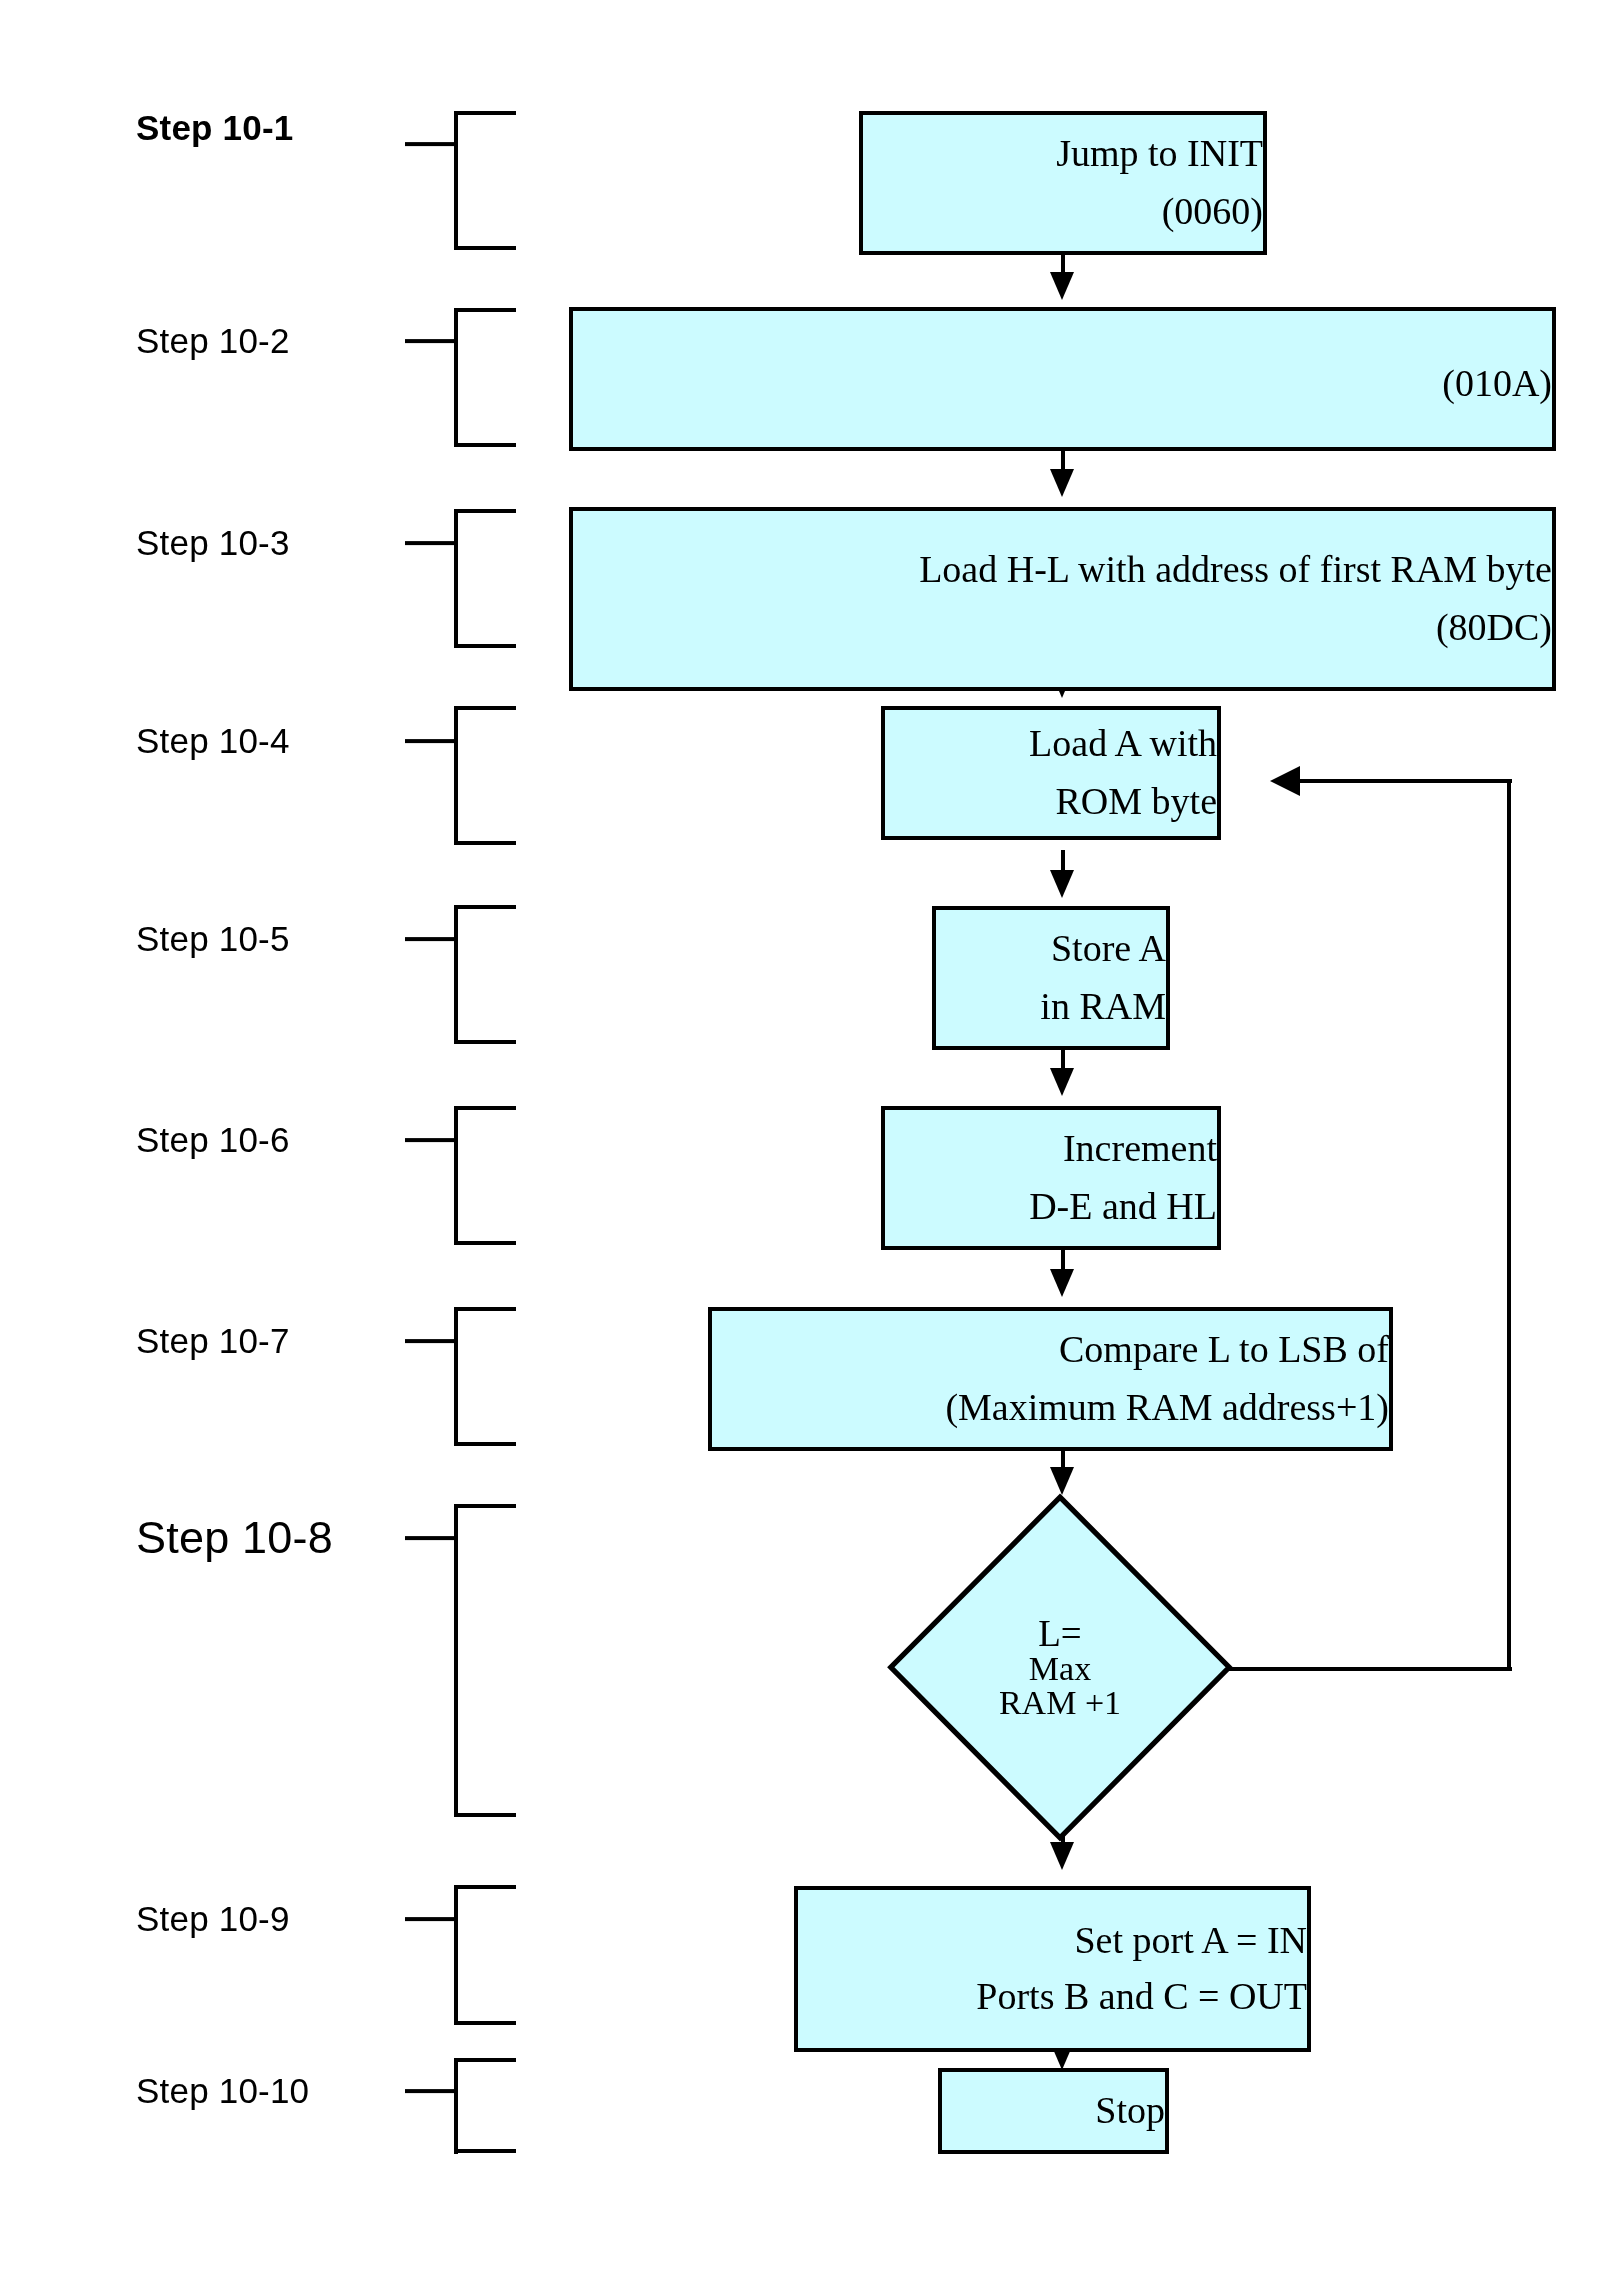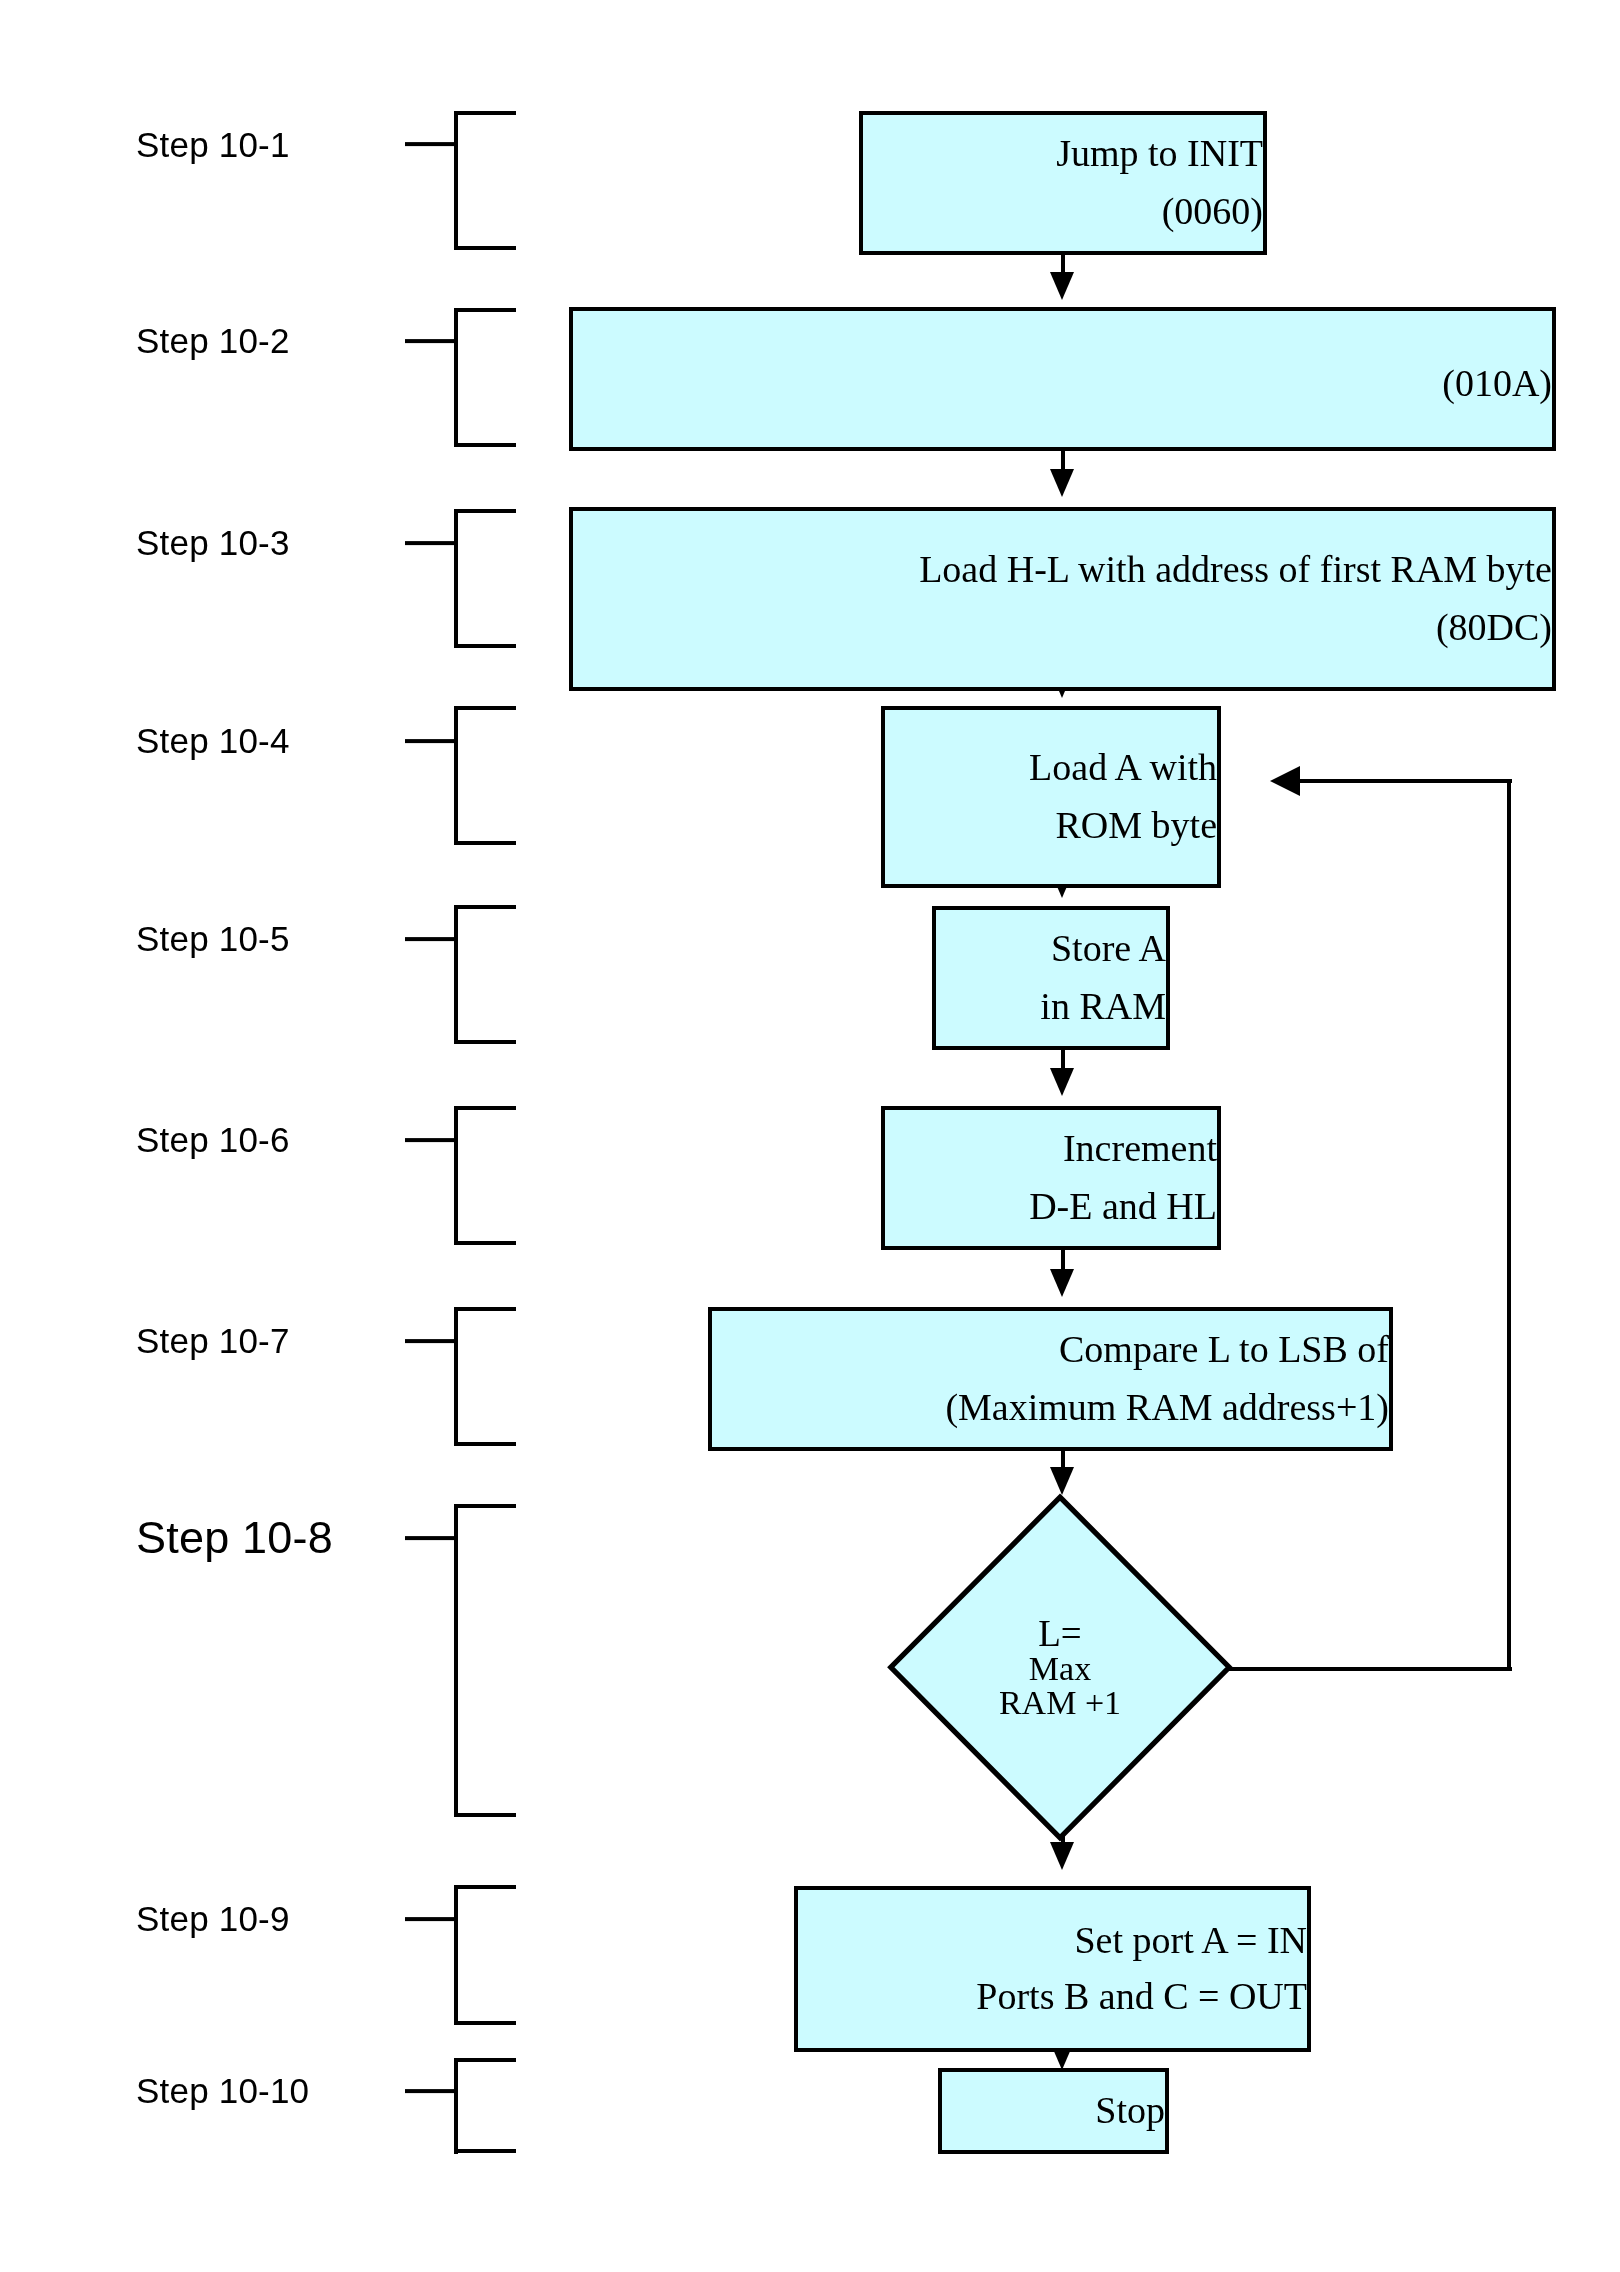--- a/index.html
+++ b/index.html
@@ -67,21 +67,21 @@
     border-top:15.4px solid transparent;
     border-bottom:15.4px solid transparent;
     border-right:30px solid #000;
   }
 </style>
 </head>
 <body>
 
 <div id="stage">
 
-  <div class="step-label" style="left:136px; top:145px;  font-size:35px;">Step 10-1</div>
+  <div class="step-label" style="left:136px; top:128px;  font-size:35px;font-weight:bold;">Step 10-1</div>
   <div class="step-label" style="left:136px; top:341px;  font-size:35px;">Step 10-2</div>
   <div class="step-label" style="left:136px; top:543px; font-size:35px;">Step 10-3</div>
   <div class="step-label" style="left:136px; top:741px; font-size:35px;">Step 10-4</div>
   <div class="step-label" style="left:136px; top:939px; font-size:35px;">Step 10-5</div>
   <div class="step-label" style="left:136px; top:1140px; font-size:35px;">Step 10-6</div>
   <div class="step-label" style="left:136px; top:1341px; font-size:35px;">Step 10-7</div>
   <div class="step-label" style="left:136px; top:1538px; font-size:45px;">Step 10-8</div>
   <div class="step-label" style="left:136px; top:1919px; font-size:35px;">Step 10-9</div>
   <div class="step-label" style="left:136px; top:2091px; font-size:35px;">Step 10-10</div>
 
@@ -194,21 +194,21 @@
 
   <div class="node" style="left:569px; top:307px; width:987px; height:144px; font-size:38px;">
     <span class="ln" style="margin-top:9px;">(010A)</span>
   </div>
 
   <div class="node" style="left:569px; top:507px; width:987px; height:184px; font-size:38px;">
     <span class="ln">Load H-L with address of first RAM byte</span>
     <span class="ln" style="margin-top:18.3px;">(80DC)</span>
   </div>
 
-  <div class="node" style="left:881px; top:706px; width:340px; height:182px; font-size:38px;">
+  <div class="node" style="left:881px; top:706px; width:340px; height:134px; font-size:38px;">
     <span class="ln">Load A with</span>
     <span class="ln" style="margin-top:18.3px;">ROM byte</span>
   </div>
 
   <div class="node" style="left:932px; top:906px; width:238px; height:144px; font-size:38px;">
     <span class="ln">Store A</span>
     <span class="ln" style="margin-top:18.3px;">in RAM</span>
   </div>
 
   <div class="node" style="left:881px; top:1106px; width:340px; height:144px; font-size:38px;">

